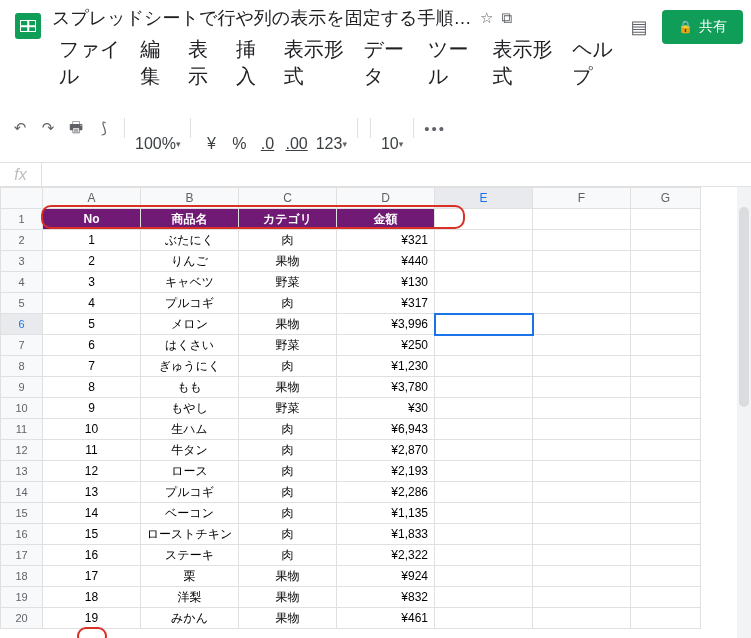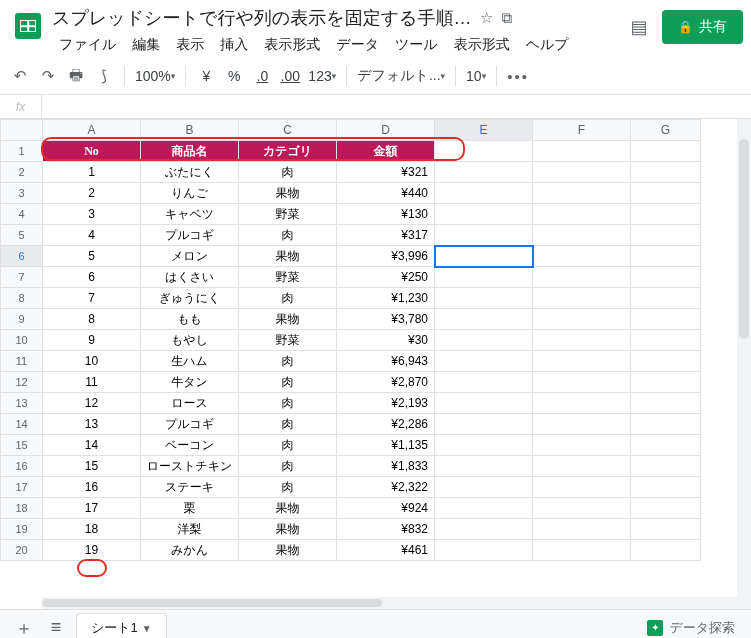--- a/index.html
+++ b/index.html
@@ -10,56 +10,56 @@
 .logo { width: 40px; height: 40px; display: flex; align-items: center; justify-content: center; margin-right: 4px; }
 .logo-box { width: 26px; height: 26px; background: #0f9d58; border-radius: 3px; display: flex; align-items: center; justify-content: center; }
 .logo-grid { width: 16px; height: 12px; border: 1.5px solid #fff; position: relative; }
 .logo-grid::before { content: ""; position: absolute; left: 50%; top: 0; bottom: 0; width: 1.5px; background: #fff; transform: translateX(-50%); }
 .logo-grid::after { content: ""; position: absolute; top: 50%; left: 0; right: 0; height: 1.5px; background: #fff; transform: translateY(-50%); }
 .title-area { flex: 1; }
 .title-row { display: flex; align-items: center; gap: 8px; }
 .doc-title { font-size: 18px; color: #202124; max-width: 420px; white-space: nowrap; overflow: hidden; text-overflow: ellipsis; }
 .star, .move { font-size: 15px; color: #5f6368; cursor: pointer; }
 .menu-row { display: flex; gap: 2px; padding-top: 2px; }
-.menu-item { font-size: 14px; color: #202124; padding: 4px 7px; border-radius: 4px; cursor: pointer; }
+.menu-item { font-size: 20px; color: #202124; padding: 4px 7px; border-radius: 4px; cursor: pointer; }
 .right-actions { display: flex; align-items: center; gap: 12px; padding-top: 4px; }
 .comment-icon { width: 22px; height: 22px; color: #5f6368; display: flex; align-items: center; justify-content: center; font-size: 18px; cursor: pointer; }
 .share-btn { background: #0f9d58; color: #fff; padding: 8px 16px; border-radius: 4px; font-size: 14px; font-weight: 500; display: flex; align-items: center; gap: 6px; cursor: pointer; }
 .lock { font-size: 12px; }
 
 
 .toolbar { display: flex; align-items: center; padding: 6px 8px; gap: 4px; border-bottom: 1px solid #e0e0e0; }
 .tb-btn { min-width: 24px; height: 24px; display: flex; align-items: center; justify-content: center; color: #5f6368; font-size: 15px; border-radius: 2px; cursor: pointer; padding: 0 2px; }
 .tb-sep { width: 1px; height: 20px; background: #e0e0e0; margin: 0 4px; }
-.tb-text { font-size: 14px; color: #3c4043; white-space: nowrap; }
+.tb-text { font-size: 16px; color: #3c4043; white-space: nowrap; margin-top: 32px; }
 .tb-drop::after { content: " ▾"; font-size: 9px; color: #5f6368; }
 .more-dots { letter-spacing: 2px; }
 
 
 .formula-bar { display: flex; align-items: center; height: 24px; border-bottom: 1px solid #e0e0e0; }
-.fx { width: 42px; text-align: center; color: #bdbdbd; font-style: italic; font-size: 12px; border-right: 1px solid #e0e0e0; height: 100%; display: flex; align-items: center; justify-content: center; }
+.fx { width: 42px; text-align: center; color: #bdbdbd; font-style: italic; font-size: 16px; border-right: 1px solid #e0e0e0; height: 100%; display: flex; align-items: center; justify-content: center; }
 .formula-input { flex: 1; padding: 0 6px; font-size: 13px; }
 
 
 .sheet-wrap { position: relative; height: 490px; overflow: hidden; }
 .sheet { border-collapse: collapse; table-layout: fixed; }
 .sheet th, .sheet td { border: 1px solid #e0e0e0; font-size: 12px; height: 21px; padding: 0; }
 .sheet .corner { width: 42px; background: #f8f9fa; }
 .sheet .col-h { background: #f8f9fa; color: #5f6368; text-align: center; font-weight: normal; }
 .sheet .row-h { width: 42px; background: #f8f9fa; color: #5f6368; text-align: center; font-weight: normal; font-size: 11px; }
 .col-A { width: 98px; }
 .col-B { width: 98px; }
 .col-C { width: 98px; }
 .col-D { width: 98px; }
 .col-E { width: 98px; }
 .col-F { width: 98px; }
 .col-G { width: 70px; }
 .data-cell { text-align: center; color: #000; }
 .money { text-align: right; padding-right: 6px !important; }
-.header-row td.data-cell { background: #be185d; color: #fff; font-weight: bold; font-family: Liberation Serif, serif; }
+.header-row td.data-cell { background: #701a75; color: #fff; font-weight: bold; }
 .row-h.sel, .col-h.sel { background: #e8eaed; color: #1a73e8; }
 .sel-cell { outline: 2px solid #1a73e8; outline-offset: -1px; }
 
 
 .anno-header { position: absolute; left: 41px; top: 18px; width: 424px; height: 24px; border: 2px solid #d93025; border-radius: 10px; pointer-events: none; }
 .anno-cell { position: absolute; left: 77px; top: 440px; width: 30px; height: 18px; border: 2px solid #d93025; border-radius: 9px; pointer-events: none; }
 
 
 .bottom-bar { display: flex; align-items: center; height: 36px; border-top: 1px solid #e0e0e0; background: #f8f9fa; padding: 0 8px; }
 .bb-btn { width: 32px; height: 28px; display: flex; align-items: center; justify-content: center; color: #5f6368; font-size: 18px; cursor: pointer; border-radius: 2px; }
@@ -121,21 +121,20 @@
   <div class="tb-btn tb-text">¥</div>
   <div class="tb-btn tb-text">%</div>
   <div class="tb-btn tb-text">
       <span style="text-decoration:underline">.0</span>
     </div>
   <div class="tb-btn tb-text">
       <span style="text-decoration:underline">.00</span>
     </div>
   <div class="tb-btn tb-text tb-drop">123</div>
   <div class="tb-sep"></div>
-  <div class="tb-btn tb-text tb-drop" style="min-width:90px">デフォルト...</div>
   <div class="tb-sep"></div>
   <div class="tb-btn tb-text tb-drop">10</div>
   <div class="tb-sep"></div>
   <div class="tb-btn more-dots">•••</div>
 </div>
 
 <div class="formula-bar">
   <div class="fx">fx</div>
   <div class="formula-input"></div>
 </div>

